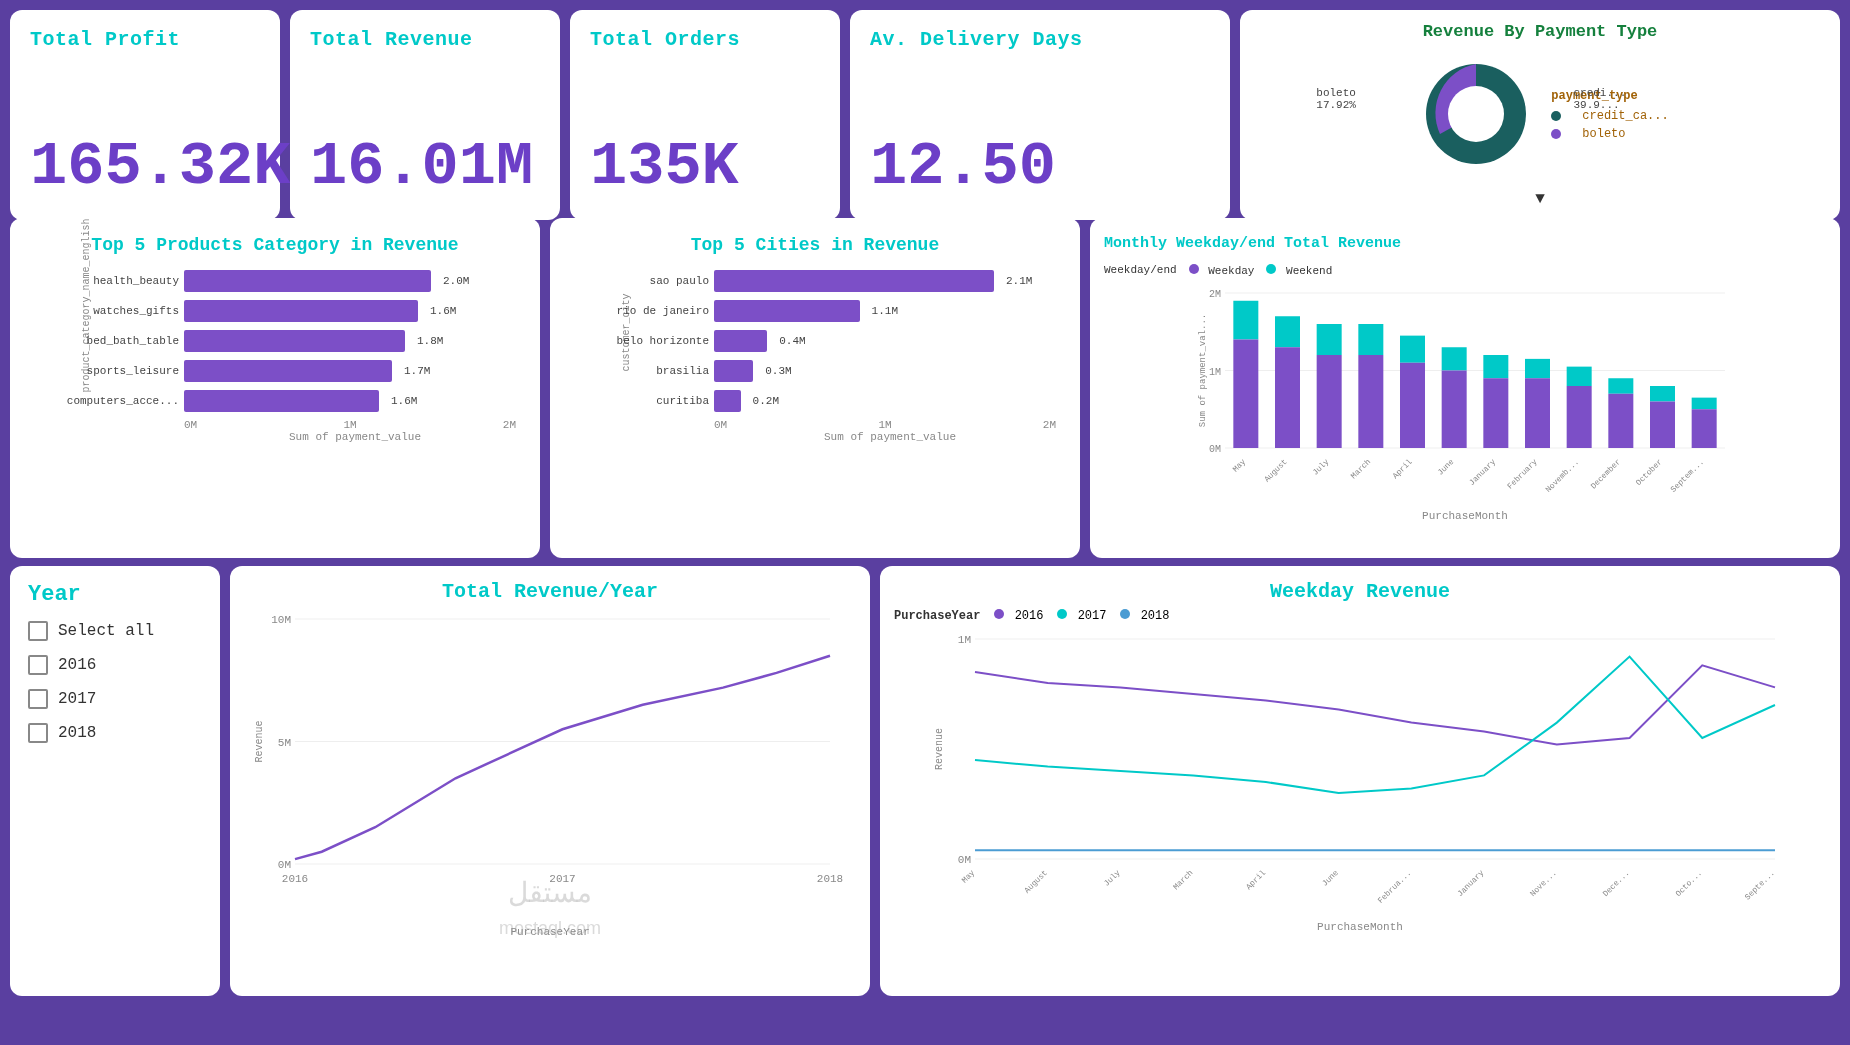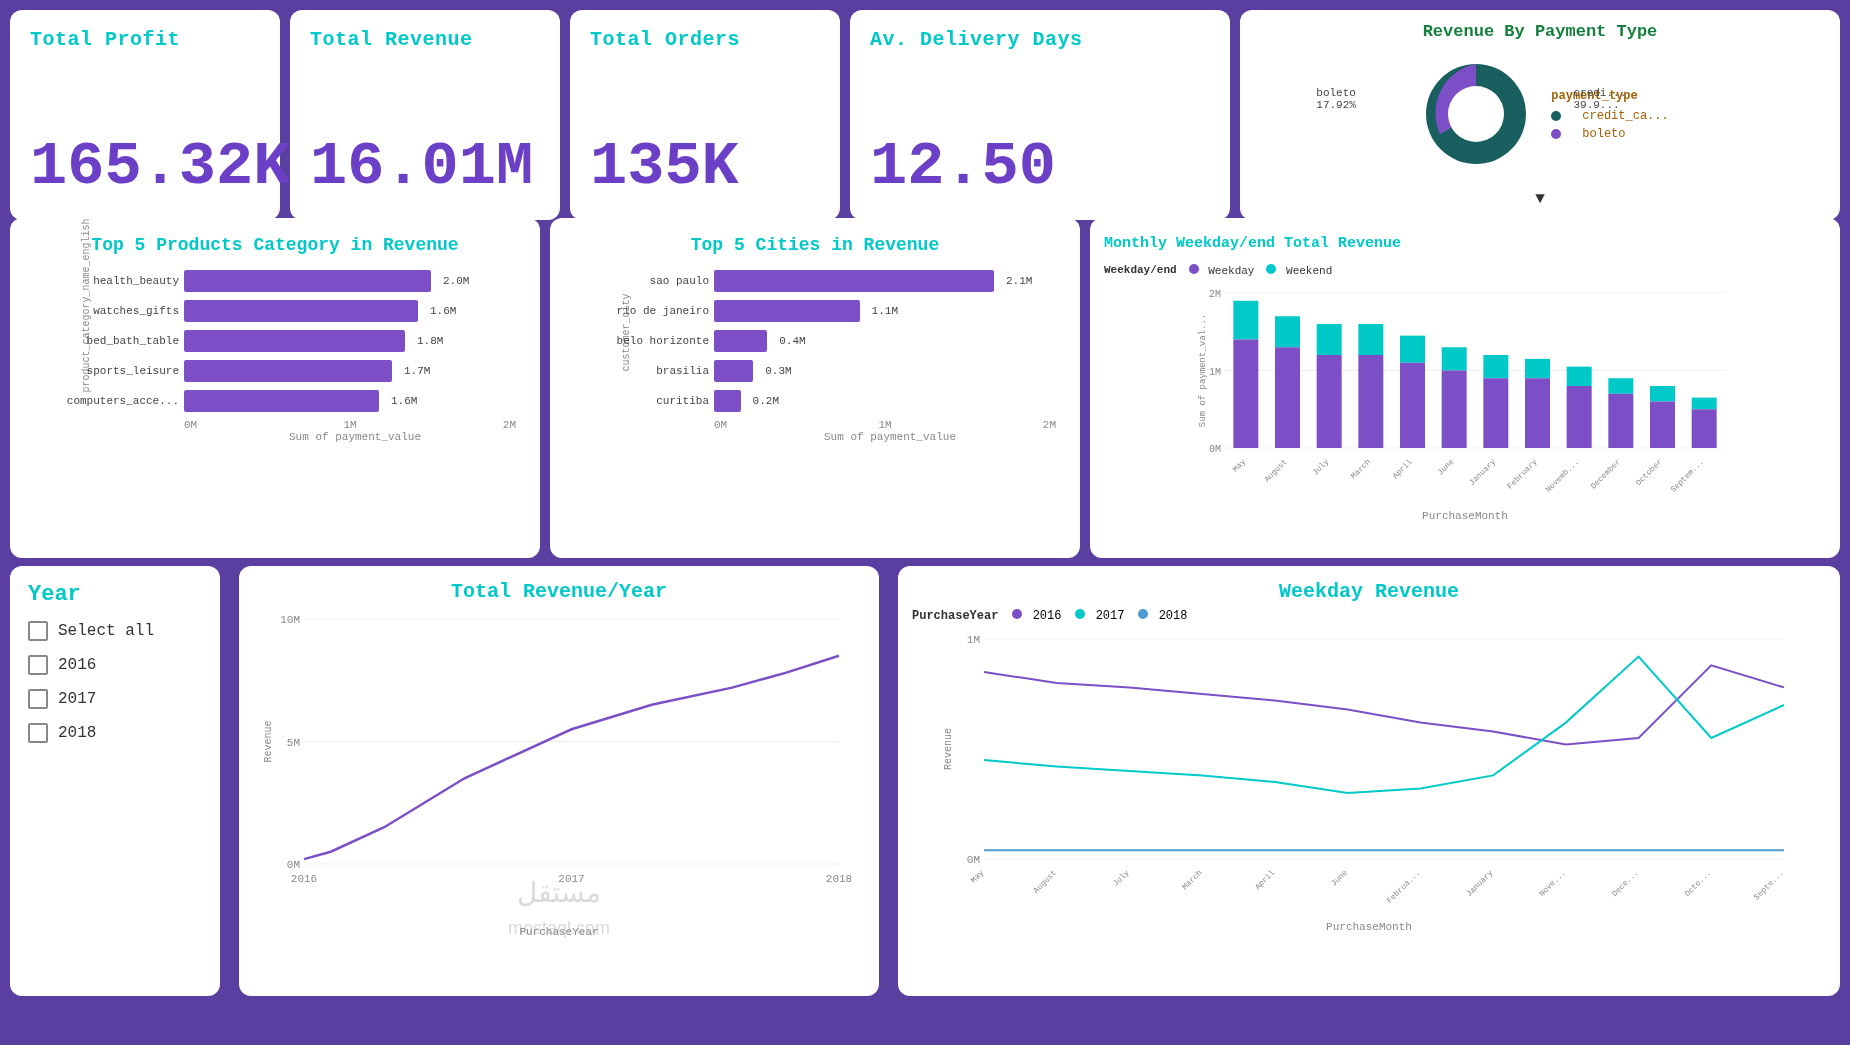--- a/index.html
+++ b/index.html
@@ -174,28 +174,28 @@
       display: flex;
       align-items: center;
       gap: 12px;
       font-size: 11px;
       font-family: 'Courier New', monospace;
       color: #333;
       margin-bottom: 6px;
       flex-wrap: wrap;
     }
     .stacked-legend-label {
-      font-weight: bold;
+      font-weight: normal;
     }
 
     
     .row3 {
       display: grid;
       grid-template-columns: 210px 640px 1fr;
-      gap: 19px;
+      gap: 10px;
     }
     .year-filter-card {
       background: white;
       border-radius: 12px;
       padding: 16px 18px;
     }
     .year-filter-title {
       color: #00c9c8;
       font-size: 22px;
       font-weight: bold;

